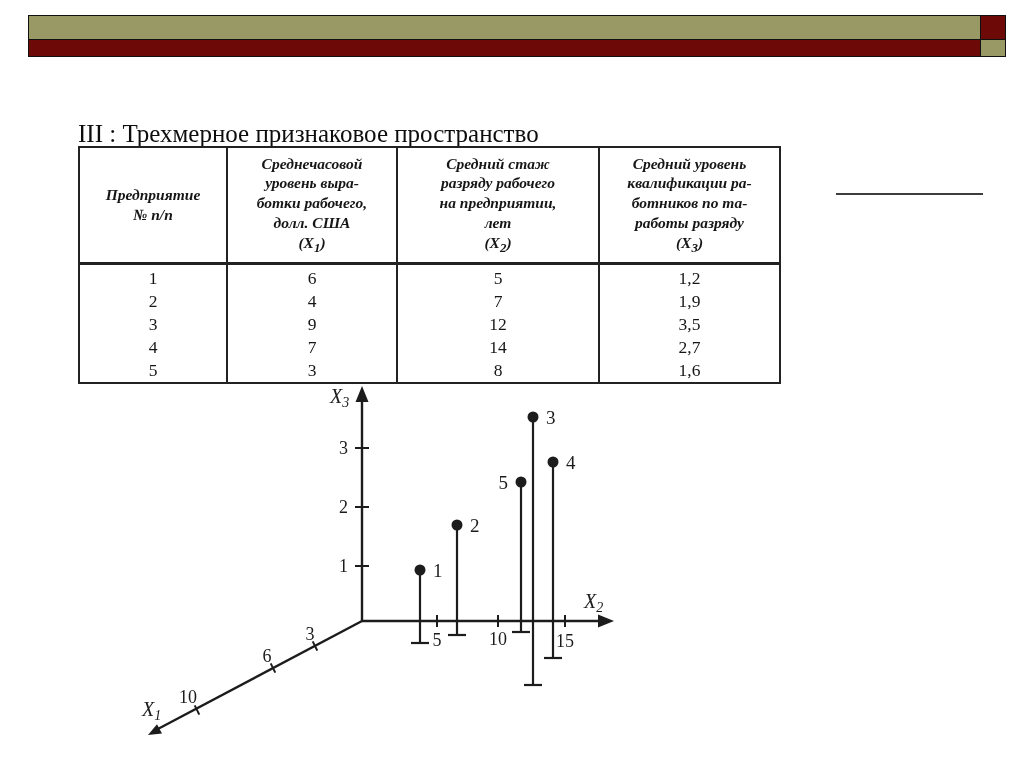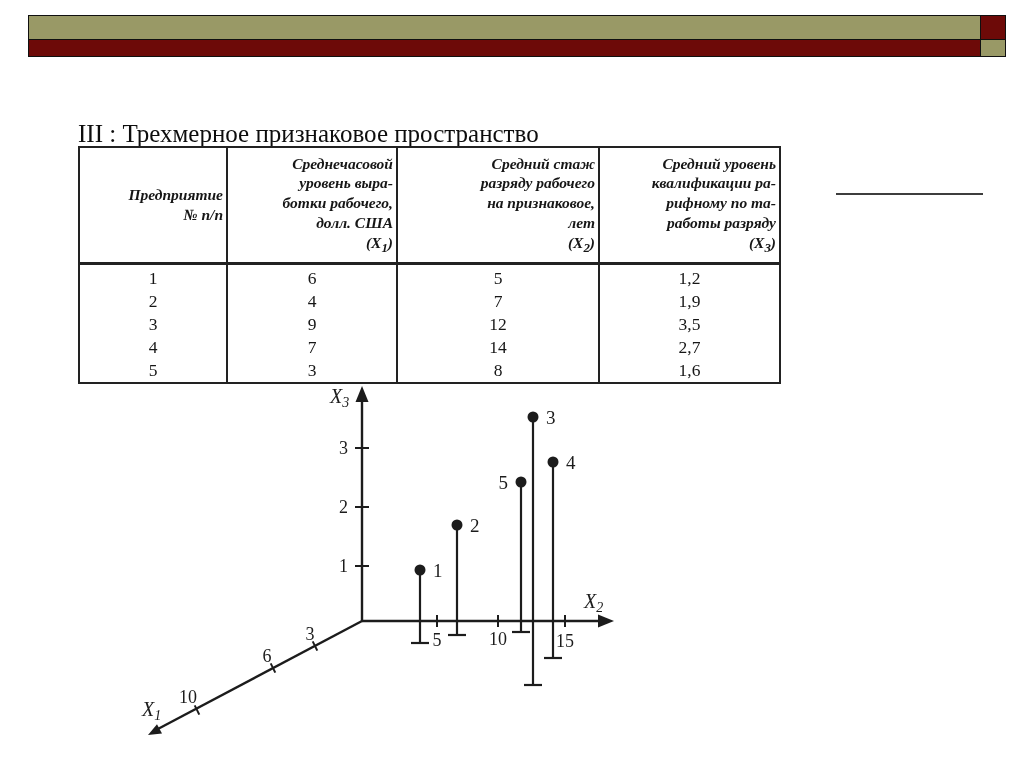--- a/index.html
+++ b/index.html
@@ -13,21 +13,21 @@
   .cap-olive{left:980px;top:39px;width:26px;height:18px;}
   .title{position:absolute;left:78px;top:69px;font-size:25px;line-height:33px;
          white-space:nowrap;color:#0d0d0d;margin-top:48px;}
   .hrule{position:absolute;left:836px;top:193px;width:147px;height:2px;background:#3d3d3d;}
   .data-table{position:absolute;left:78px;top:146px;border-collapse:collapse;
               background:#fff;color:#161616;border:2px solid #222;table-layout:fixed;}
   .data-table th{border-left:2px solid #222;border-right:2px solid #222;
       border-bottom:3px solid #222;font-style:italic;font-weight:bold;
       font-size:15.5px;line-height:1.28;text-align:center;vertical-align:middle;
       height:110px;padding:2px 3px;}
-  .data-table th div{white-space:nowrap;text-align:right;}
+  .data-table th div{white-space:nowrap;}
   .data-table td{border-left:2px solid #222;border-right:2px solid #222;
       font-size:17.5px;height:23px;line-height:23px;text-align:center;padding:0;}
   .data-table tbody tr:first-child td{padding-top:2px;}
   #diagram{position:absolute;left:0;top:0;}
 </style>
 </head>
 <body>
 
 <div class="slide">
   <div class="bar bar-olive" style="background: rgb(153, 153, 102);"></div>
@@ -51,28 +51,28 @@
           <th style="width: 162px;">
             <div>Среднечасовой</div>
             <div>уровень выра-</div>
             <div>ботки рабочего,</div>
             <div>долл. США</div>
             <div>(X<sub>1</sub>)</div>
           </th>
           <th style="width: 194px;">
             <div>Средний стаж</div>
             <div>разряду рабочего</div>
-            <div>на признаковое,</div>
+            <div>на предприятии,</div>
             <div>лет</div>
             <div>(X<sub>2</sub>)</div>
           </th>
           <th style="width: 173px;">
             <div>Средний уровень</div>
             <div>квалификации ра-</div>
-            <div>рифному по та-</div>
+            <div>ботников по та-</div>
             <div>работы разряду</div>
             <div>(X<sub>3</sub>)</div>
           </th>
         </tr>
       </thead>
     <tbody id="tbody">
         <tr>
           <td>1</td>
           <td>6</td>
           <td>5</td>

